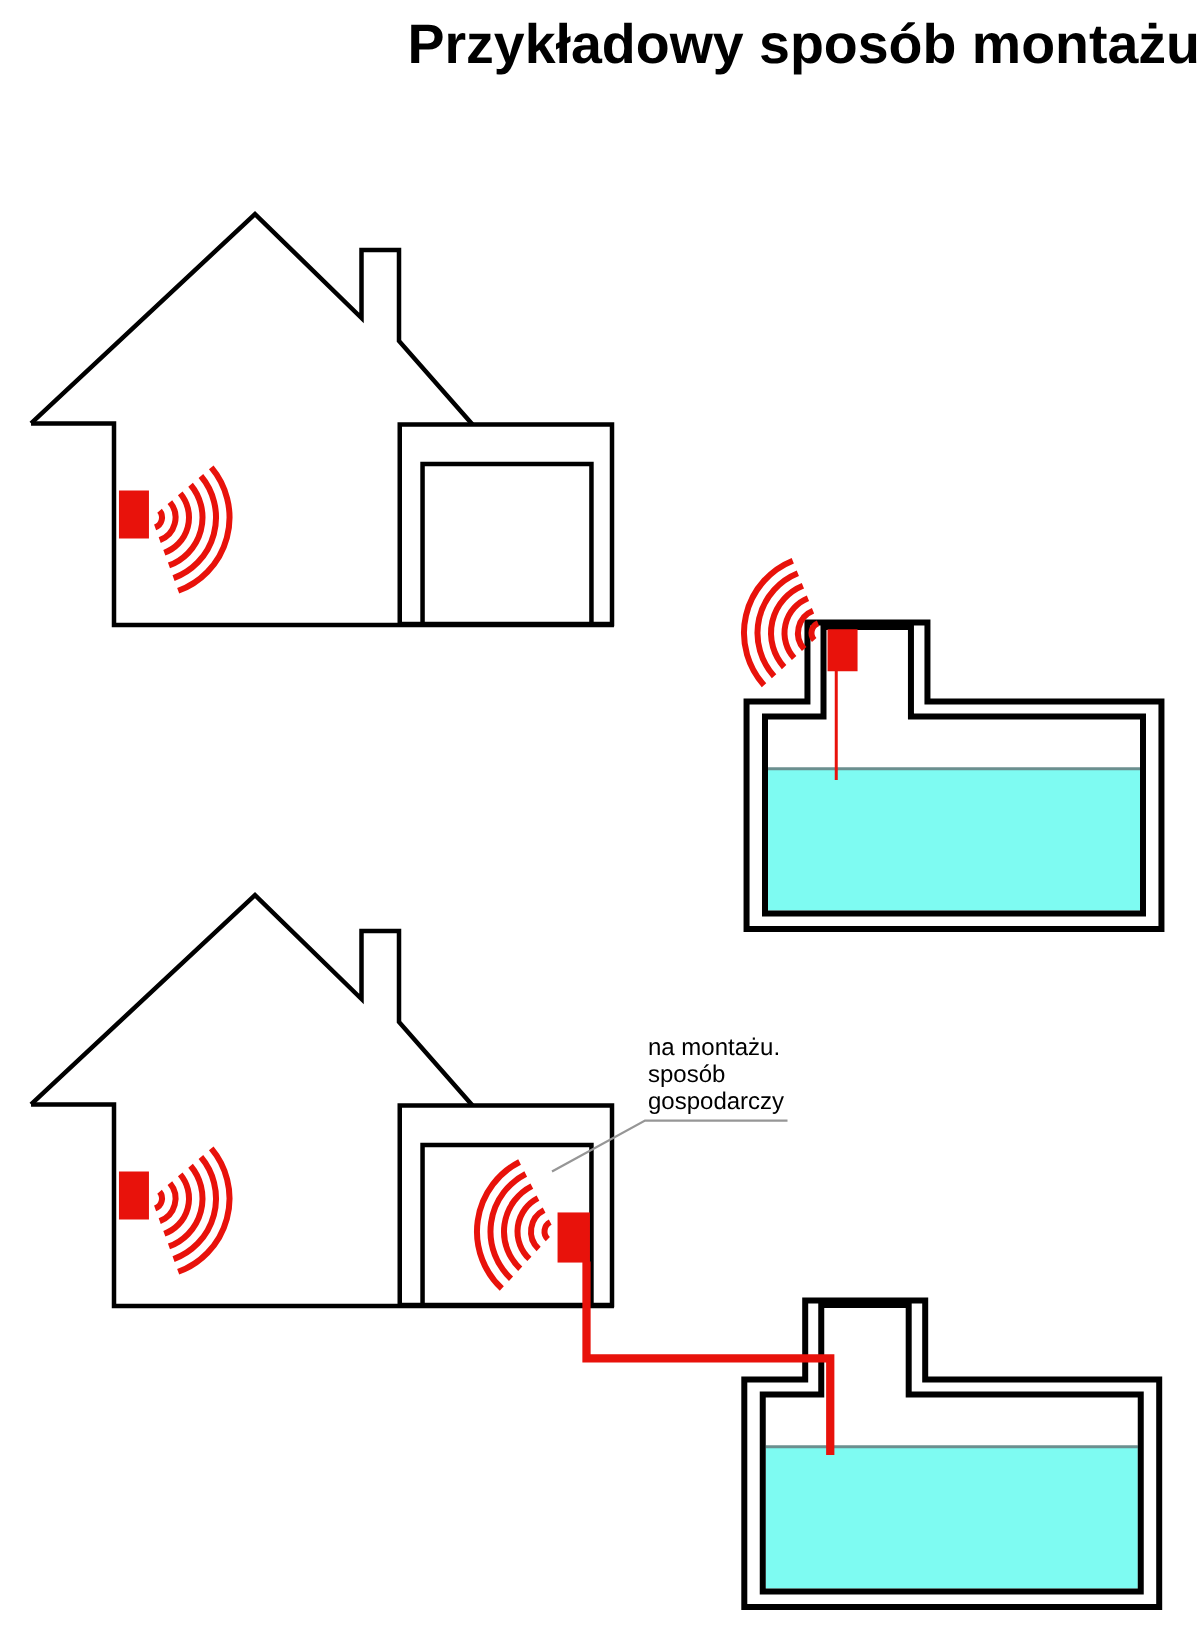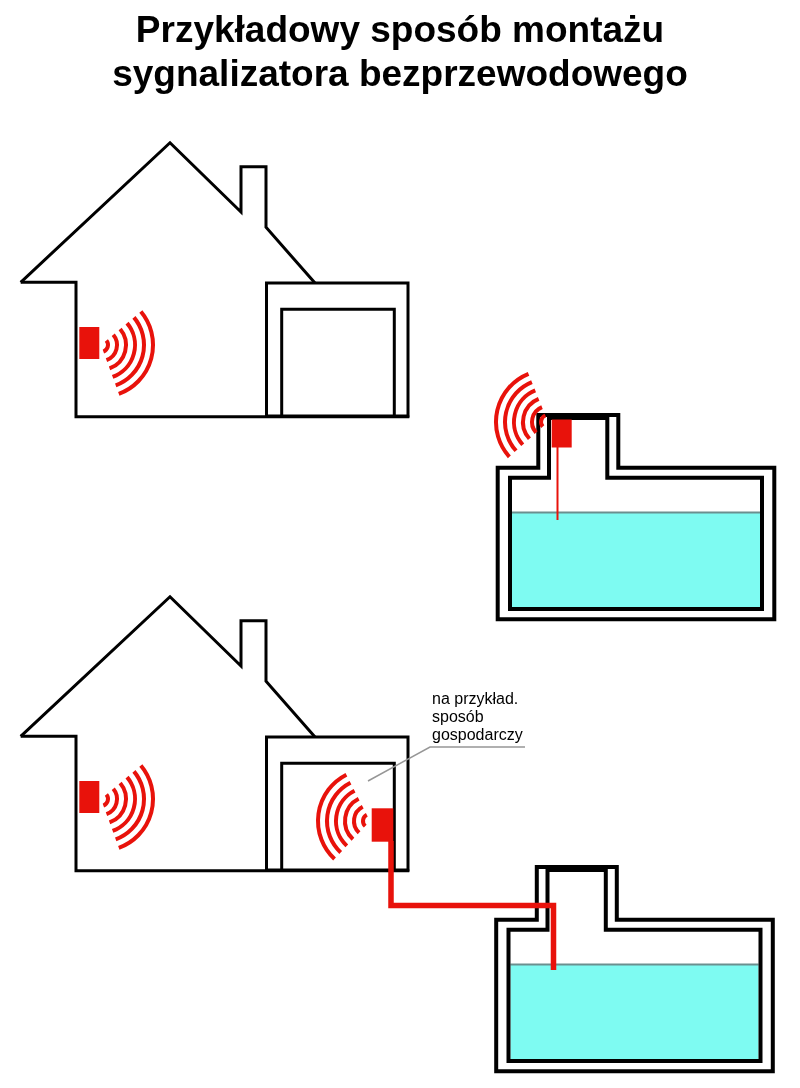--- a/index.html
+++ b/index.html
@@ -3,35 +3,34 @@
 <meta charset="utf-8">
 <style>
   html,body{margin:0;padding:0;}
   body{
     width:800px;height:1088px;position:relative;overflow:hidden;
     background:var(--page_bg,#ffffff);
     font-family:"Liberation Sans",sans-serif;
   }
   .title{
     position:absolute;left:0;top:8px;width:800px;
-    text-align:center;font-weight:bold;font-size:37px;line-height:44px;
+    text-align:right;font-weight:bold;font-size:37px;line-height:44px;
     color:var(--text_black,#000);letter-spacing:0;
   }
   .callout{
     position:absolute;left:432px;top:690px;
     font-size:16px;line-height:18px;color:var(--text_black,#000);
   }
   svg.diagram{position:absolute;left:0;top:0;}
 </style>
 </head>
 <body>
 
 <div class="title">
   <div>Przykładowy sposób montażu</div>
-  <div>sygnalizatora bezprzewodowego</div>
 </div>
 
 <svg class="diagram" width="800" height="1088" viewBox="0 0 800 1088">
   <defs>
 
     <g id="waves" fill="none" stroke="var(--signal_red,#e8120b)" stroke-width="4">
       <path d="M4.02,-5.73 A7,7 0 0 1 4.02,5.73"></path>
       <path d="M9.18,-13.11 A16,16 0 0 1 9.18,13.11"></path>
       <path d="M14.34,-20.48 A25,25 0 0 1 14.34,20.48"></path>
       <path d="M19.5,-27.85 A34,34 0 0 1 19.5,27.85"></path>
@@ -73,16 +72,16 @@
     <rect x="371.7" y="808.3" width="21.6" height="33.4" fill="var(--signal_red,#e8120b)"></rect>
     <use href="#waves" transform="translate(370,821) rotate(188)"></use>
   </g>
 
   <path d="M525,747 L430,747 L368,781" fill="none" stroke="var(--leader_gray,#969696)" stroke-width="1.5"></path>
 
   <path d="M391,841 L391,905.5 L553.5,905.5 L553.5,970" fill="none" stroke="var(--signal_red,#e8120b)" stroke-width="5.5"></path>
 </svg>
 
 <div class="callout">
-  <div>na przykład.</div>
+  <div>na montażu.</div>
   <div>sposób</div>
   <div>gospodarczy</div>
 </div>
 
 </body></html>

